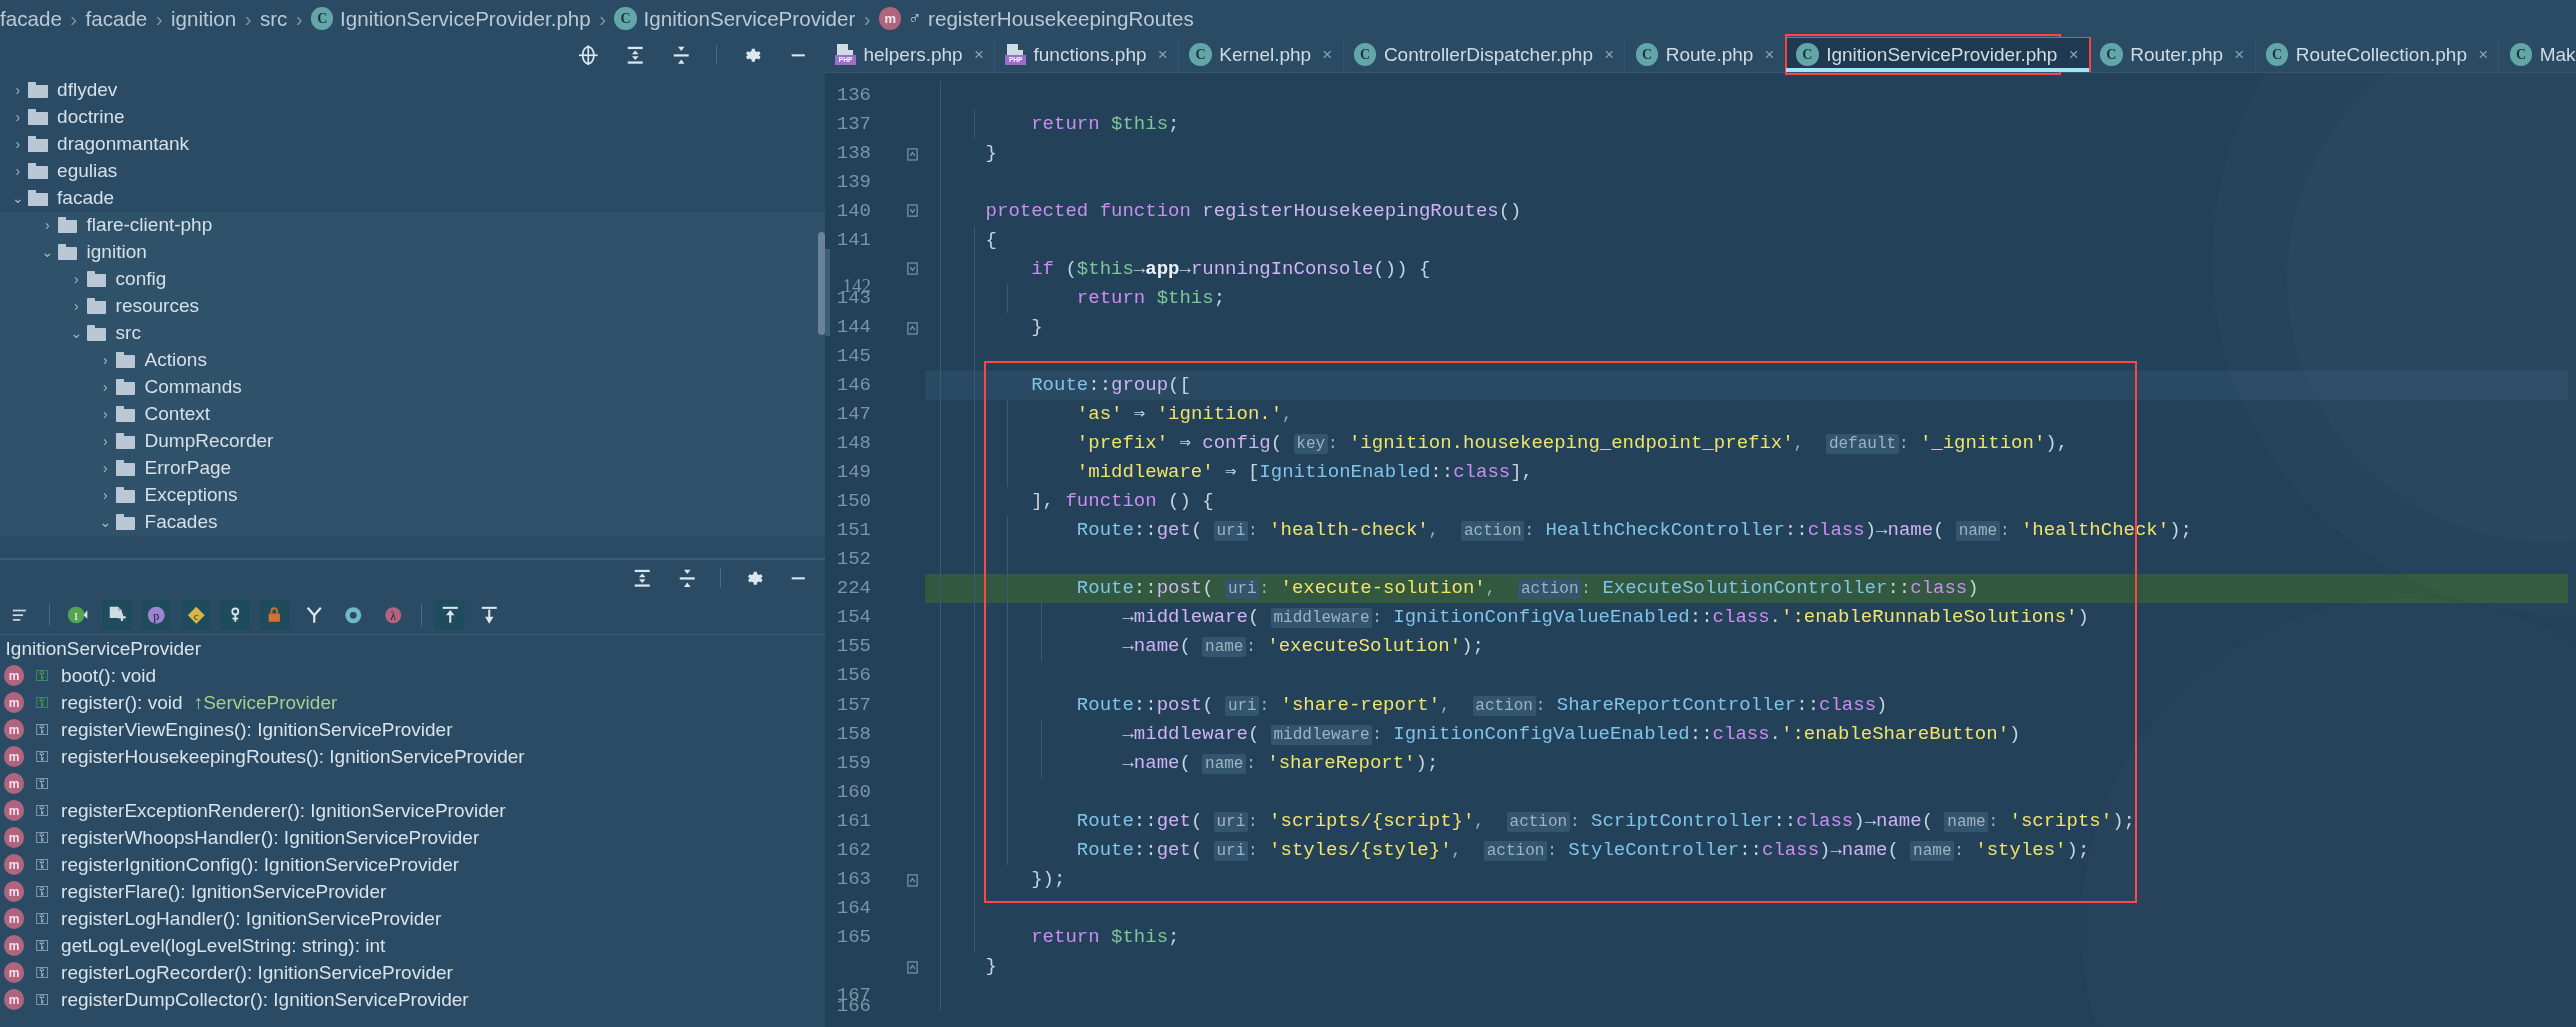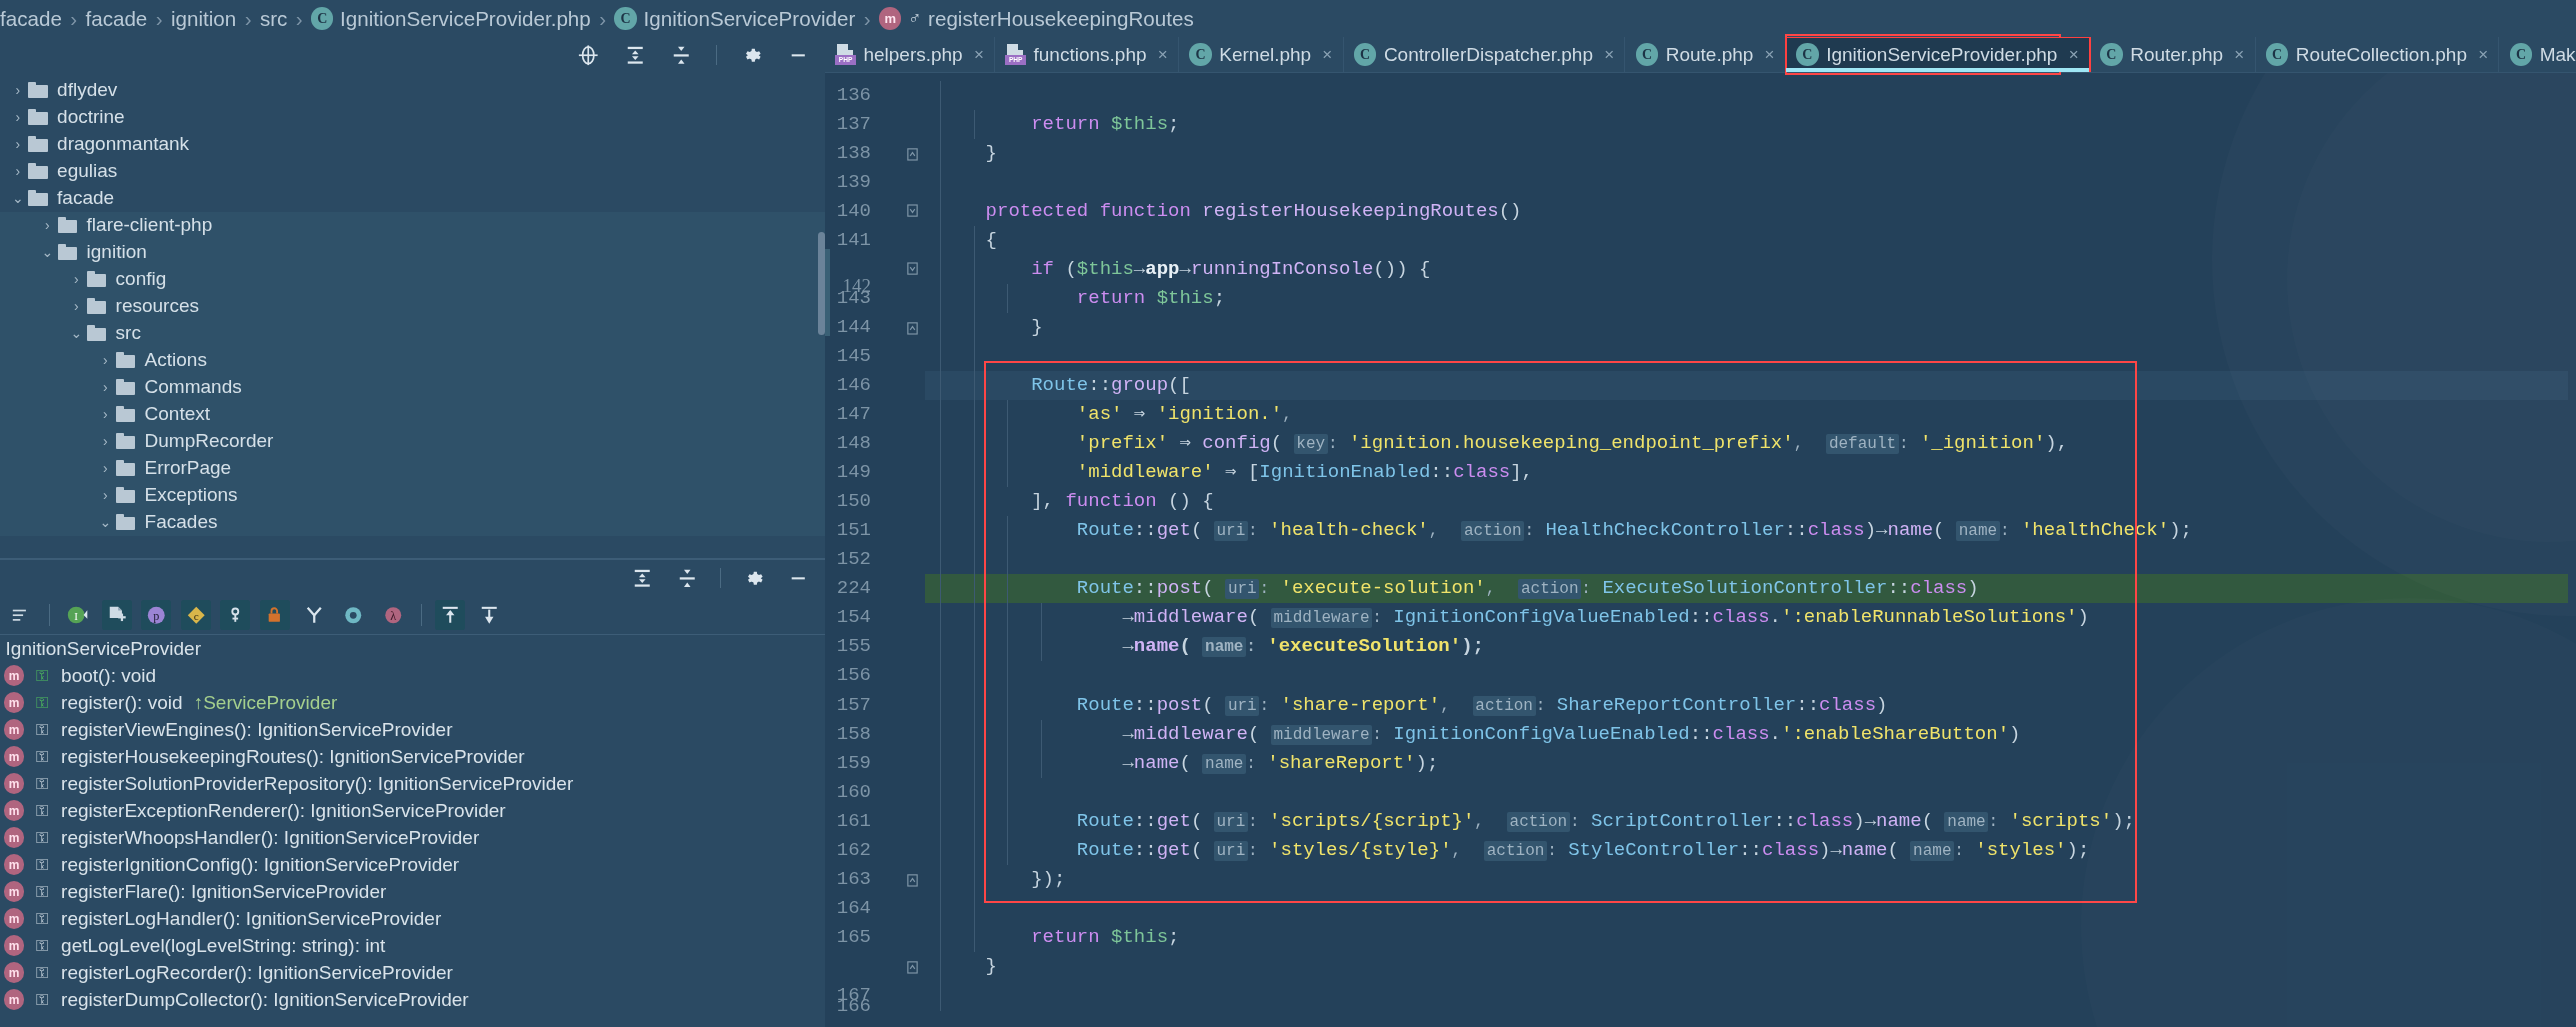--- a/index.html
+++ b/index.html
@@ -604,21 +604,20 @@
         <span>registerViewEngines(): IgnitionServiceProvider</span>
       </div>
       <div class="st-row">
         <span class="st-m">m</span>
         <span class="st-pub">⚿</span>
         <span>registerHousekeepingRoutes(): IgnitionServiceProvider</span>
       </div>
       <div class="st-row">
         <span class="st-m">m</span>
         <span class="st-pub">⚿</span>
-        <span>registerSolutionProviderRepository(): IgnitionServiceProvider</span>
       </div>
       <div class="st-row">
         <span class="st-m">m</span>
         <span class="st-pub">⚿</span>
         <span>registerExceptionRenderer(): IgnitionServiceProvider</span>
       </div>
       <div class="st-row">
         <span class="st-m">m</span>
         <span class="st-pub">⚿</span>
         <span>registerWhoopsHandler(): IgnitionServiceProvider</span>
@@ -742,21 +741,21 @@
       <div class="code-line" style="top: 269px;"></div>
       <div class="code-line" style="top: 298px;">&nbsp;&nbsp;&nbsp;&nbsp;&nbsp;&nbsp;&nbsp;&nbsp;<span class="cls">Route</span><span class="op">::</span><span class="fn">group</span><span class="op">([</span></div>
       <div class="code-line" style="top: 327px;">&nbsp;&nbsp;&nbsp;&nbsp;&nbsp;&nbsp;&nbsp;&nbsp;&nbsp;&nbsp;&nbsp;&nbsp;<span class="str">'as'</span>&nbsp;<span class="op">⇒</span>&nbsp;<span class="str">'ignition.'</span><span class="hint">,</span></div>
       <div class="code-line" style="top: 356px;">&nbsp;&nbsp;&nbsp;&nbsp;&nbsp;&nbsp;&nbsp;&nbsp;&nbsp;&nbsp;&nbsp;&nbsp;<span class="str">'prefix'</span>&nbsp;<span class="op">⇒</span>&nbsp;<span class="fn">config</span><span class="op">(</span>&nbsp;<span class="hint hintbg">key</span><span class="hint">:</span>&nbsp;<span class="str">'ignition.housekeeping_endpoint_prefix'</span><span class="hint">,</span>&nbsp;&nbsp;<span class="hint hintbg">default</span><span class="hint">:</span>&nbsp;<span class="str">'_ignition'</span><span class="op">),</span></div>
       <div class="code-line" style="top: 385px;">&nbsp;&nbsp;&nbsp;&nbsp;&nbsp;&nbsp;&nbsp;&nbsp;&nbsp;&nbsp;&nbsp;&nbsp;<span class="str">'middleware'</span>&nbsp;<span class="op">⇒</span>&nbsp;<span class="op">[</span><span class="cls">IgnitionEnabled</span><span class="op">::</span><span class="k">class</span><span class="op">],</span></div>
       <div class="code-line" style="top: 414px;">&nbsp;&nbsp;&nbsp;&nbsp;&nbsp;&nbsp;&nbsp;&nbsp;<span class="op">],</span>&nbsp;<span class="k">function</span>&nbsp;<span class="op">()</span>&nbsp;<span class="op">{</span></div>
       <div class="code-line" style="top: 443px;">&nbsp;&nbsp;&nbsp;&nbsp;&nbsp;&nbsp;&nbsp;&nbsp;&nbsp;&nbsp;&nbsp;&nbsp;<span class="cls">Route</span><span class="op">::</span><span class="fn">get</span><span class="op">(</span>&nbsp;<span class="hint hintbg">uri</span><span class="hint">:</span>&nbsp;<span class="str">'health-check'</span><span class="hint">,</span>&nbsp;&nbsp;<span class="hint hintbg">action</span><span class="hint">:</span>&nbsp;<span class="cls">HealthCheckController</span><span class="op">::</span><span class="k">class</span><span class="op">)→</span><span class="fn">name</span><span class="op">(</span>&nbsp;<span class="hint hintbg">name</span><span class="hint">:</span>&nbsp;<span class="str">'healthCheck'</span><span class="op">);</span></div>
       <div class="code-line" style="top: 472px;"></div>
       <div class="code-line" style="top: 501px;">&nbsp;&nbsp;&nbsp;&nbsp;&nbsp;&nbsp;&nbsp;&nbsp;&nbsp;&nbsp;&nbsp;&nbsp;<span class="cls">Route</span><span class="op">::</span><span class="fn">post</span><span class="op">(</span>&nbsp;<span class="hint hintbg">uri</span><span class="hint">:</span>&nbsp;<span class="str">'execute-solution'</span><span class="hint">,</span>&nbsp;&nbsp;<span class="hint hintbg">action</span><span class="hint">:</span>&nbsp;<span class="cls">ExecuteSolutionController</span><span class="op">::</span><span class="k">class</span><span class="op">)</span></div>
       <div class="code-line" style="top: 530px;">&nbsp;&nbsp;&nbsp;&nbsp;&nbsp;&nbsp;&nbsp;&nbsp;&nbsp;&nbsp;&nbsp;&nbsp;&nbsp;&nbsp;&nbsp;&nbsp;<span class="op">→</span><span class="fn">middleware</span><span class="op">(</span>&nbsp;<span class="hint hintbg">middleware</span><span class="hint">:</span>&nbsp;<span class="cls">IgnitionConfigValueEnabled</span><span class="op">::</span><span class="k">class</span><span class="op">.</span><span class="str">':enableRunnableSolutions'</span><span class="op">)</span></div>
-      <div class="code-line" style="top: 559px; font-weight: bold;">&nbsp;&nbsp;&nbsp;&nbsp;&nbsp;&nbsp;&nbsp;&nbsp;&nbsp;&nbsp;&nbsp;&nbsp;&nbsp;&nbsp;&nbsp;&nbsp;<span class="op">→</span><span class="fn">name</span><span class="op">(</span>&nbsp;<span class="hint hintbg">name</span><span class="hint">:</span>&nbsp;<span class="str">'executeSolution'</span><span class="op">);</span></div>
+      <div class="code-line" style="top: 559px;">&nbsp;&nbsp;&nbsp;&nbsp;&nbsp;&nbsp;&nbsp;&nbsp;&nbsp;&nbsp;&nbsp;&nbsp;&nbsp;&nbsp;&nbsp;&nbsp;<span class="op">→</span><span class="fn">name</span><span class="op">(</span>&nbsp;<span class="hint hintbg">name</span><span class="hint">:</span>&nbsp;<span class="str">'executeSolution'</span><span class="op">);</span></div>
       <div class="code-line" style="top: 588px;"></div>
       <div class="code-line" style="top: 618px;">&nbsp;&nbsp;&nbsp;&nbsp;&nbsp;&nbsp;&nbsp;&nbsp;&nbsp;&nbsp;&nbsp;&nbsp;<span class="cls">Route</span><span class="op">::</span><span class="fn">post</span><span class="op">(</span>&nbsp;<span class="hint hintbg">uri</span><span class="hint">:</span>&nbsp;<span class="str">'share-report'</span><span class="hint">,</span>&nbsp;&nbsp;<span class="hint hintbg">action</span><span class="hint">:</span>&nbsp;<span class="cls">ShareReportController</span><span class="op">::</span><span class="k">class</span><span class="op">)</span></div>
       <div class="code-line" style="top: 647px;">&nbsp;&nbsp;&nbsp;&nbsp;&nbsp;&nbsp;&nbsp;&nbsp;&nbsp;&nbsp;&nbsp;&nbsp;&nbsp;&nbsp;&nbsp;&nbsp;<span class="op">→</span><span class="fn">middleware</span><span class="op">(</span>&nbsp;<span class="hint hintbg">middleware</span><span class="hint">:</span>&nbsp;<span class="cls">IgnitionConfigValueEnabled</span><span class="op">::</span><span class="k">class</span><span class="op">.</span><span class="str">':enableShareButton'</span><span class="op">)</span></div>
       <div class="code-line" style="top: 676px;">&nbsp;&nbsp;&nbsp;&nbsp;&nbsp;&nbsp;&nbsp;&nbsp;&nbsp;&nbsp;&nbsp;&nbsp;&nbsp;&nbsp;&nbsp;&nbsp;<span class="op">→</span><span class="fn">name</span><span class="op">(</span>&nbsp;<span class="hint hintbg">name</span><span class="hint">:</span>&nbsp;<span class="str">'shareReport'</span><span class="op">);</span></div>
       <div class="code-line" style="top: 705px;"></div>
       <div class="code-line" style="top: 734px;">&nbsp;&nbsp;&nbsp;&nbsp;&nbsp;&nbsp;&nbsp;&nbsp;&nbsp;&nbsp;&nbsp;&nbsp;<span class="cls">Route</span><span class="op">::</span><span class="fn">get</span><span class="op">(</span>&nbsp;<span class="hint hintbg">uri</span><span class="hint">:</span>&nbsp;<span class="str">'scripts/{script}'</span><span class="hint">,</span>&nbsp;&nbsp;<span class="hint hintbg">action</span><span class="hint">:</span>&nbsp;<span class="cls">ScriptController</span><span class="op">::</span><span class="k">class</span><span class="op">)→</span><span class="fn">name</span><span class="op">(</span>&nbsp;<span class="hint hintbg">name</span><span class="hint">:</span>&nbsp;<span class="str">'scripts'</span><span class="op">);</span></div>
       <div class="code-line" style="top: 763px;">&nbsp;&nbsp;&nbsp;&nbsp;&nbsp;&nbsp;&nbsp;&nbsp;&nbsp;&nbsp;&nbsp;&nbsp;<span class="cls">Route</span><span class="op">::</span><span class="fn">get</span><span class="op">(</span>&nbsp;<span class="hint hintbg">uri</span><span class="hint">:</span>&nbsp;<span class="str">'styles/{style}'</span><span class="hint">,</span>&nbsp;&nbsp;<span class="hint hintbg">action</span><span class="hint">:</span>&nbsp;<span class="cls">StyleController</span><span class="op">::</span><span class="k">class</span><span class="op">)→</span><span class="fn">name</span><span class="op">(</span>&nbsp;<span class="hint hintbg">name</span><span class="hint">:</span>&nbsp;<span class="str">'styles'</span><span class="op">);</span></div>
       <div class="code-line" style="top: 792px;">&nbsp;&nbsp;&nbsp;&nbsp;&nbsp;&nbsp;&nbsp;&nbsp;<span class="op">});</span></div>
       <div class="code-line" style="top: 821px;"></div>
       <div class="code-line" style="top: 850px;">&nbsp;&nbsp;&nbsp;&nbsp;&nbsp;&nbsp;&nbsp;&nbsp;<span class="k">return</span>&nbsp;<span class="var">$this</span><span class="op">;</span></div>

